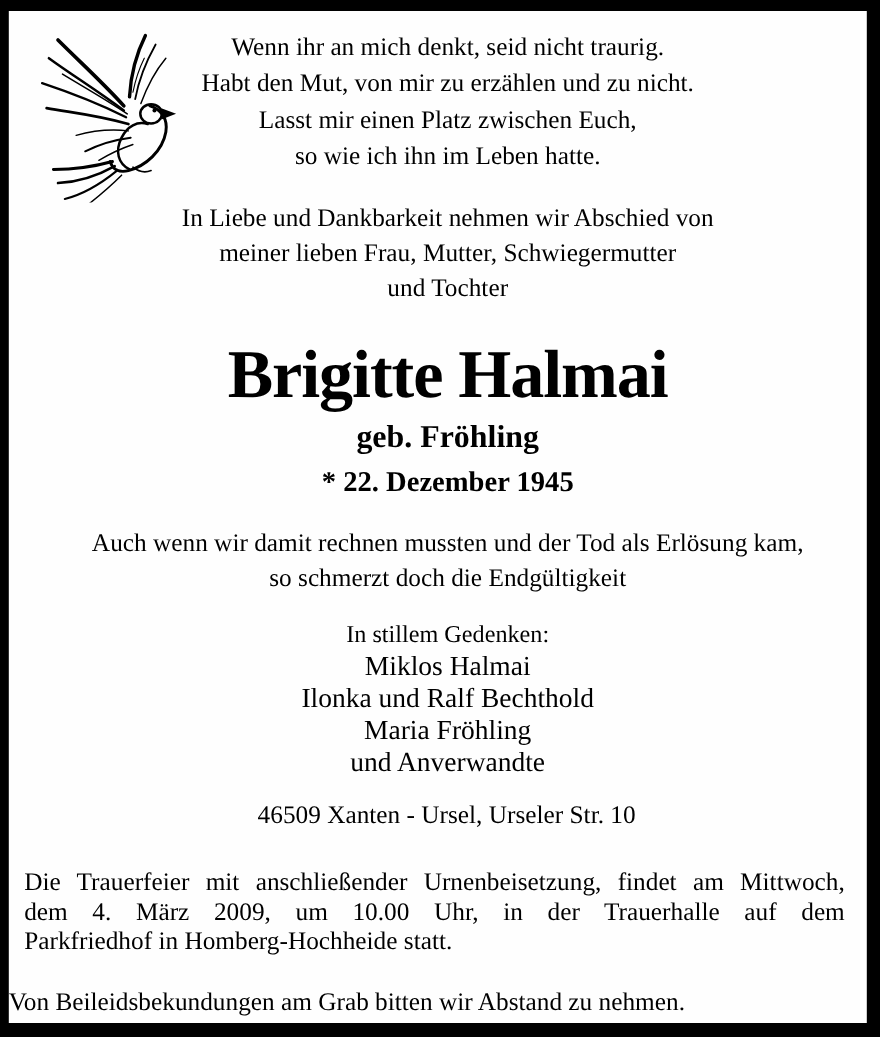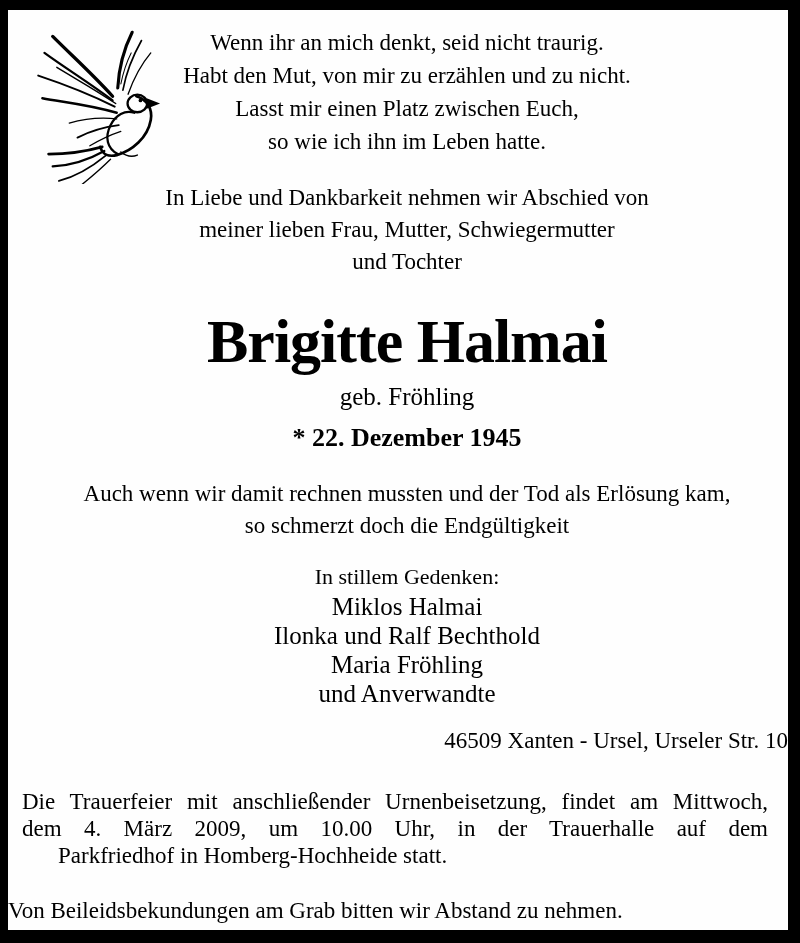--- a/index.html
+++ b/index.html
@@ -29,38 +29,38 @@
   }
   .centercol { text-align: center; padding-left: 22px; padding-right: 4px; }
   .poem   { margin-top: 16px; font-size: 23px; line-height: 33px; }
   .intro  { margin-top: 24px; font-size: 23px; line-height: 32px; }
   .name   {
     margin-top: 28px;
     font-size: 62px; font-weight: bold;
     letter-spacing: -1px;
     line-height: 70px;
   }
-  .maiden { margin-top: 6px; font-size: 25px; font-weight: normal; line-height: 30px; }
+  .maiden { margin-top: 6px; font-size: 29px; font-weight: bold; line-height: 30px; }
   .dates  {
     margin-top: 10px; font-size: 26px; font-weight: bold; line-height: 32px;
     display: flex; justify-content: center; gap: 58px; flex-direction: column;
   }
   .condolence { margin-top: 24px; font-size: 23px; line-height: 32px; }
   .gedenken-head { margin-top: 20px; font-size: 22px; line-height: 30px; }
   .gedenken-names { font-size: 25px; font-weight: normal; line-height: 29px; }
   .address {
     margin-top: 18px; font-size: 23px; line-height: 30px;
-    text-align: right; padding-left: 16px;
+    text-align: center; padding-left: 16px;
   }
   .funeral {
     margin-top: 32px; font-size: 23px; line-height: 27px;
     text-align: left; padding-left: 14px; padding-right: 20px;
   }
   .funeral .jline { text-align: justify; text-align-last: justify; }
-  .funeral .lline { text-align: left; margin-left: 36px; }
+  .funeral .lline { text-align: left; }
   .closing {
     margin-top: 28px; font-size: 23px; line-height: 28px;
     text-align: left; 
   }
   .line { white-space: nowrap; }
   svg .s { fill: none; stroke: #000; stroke-linecap: round; stroke-linejoin: round; }
 </style>
 </head>
 <body>
 

